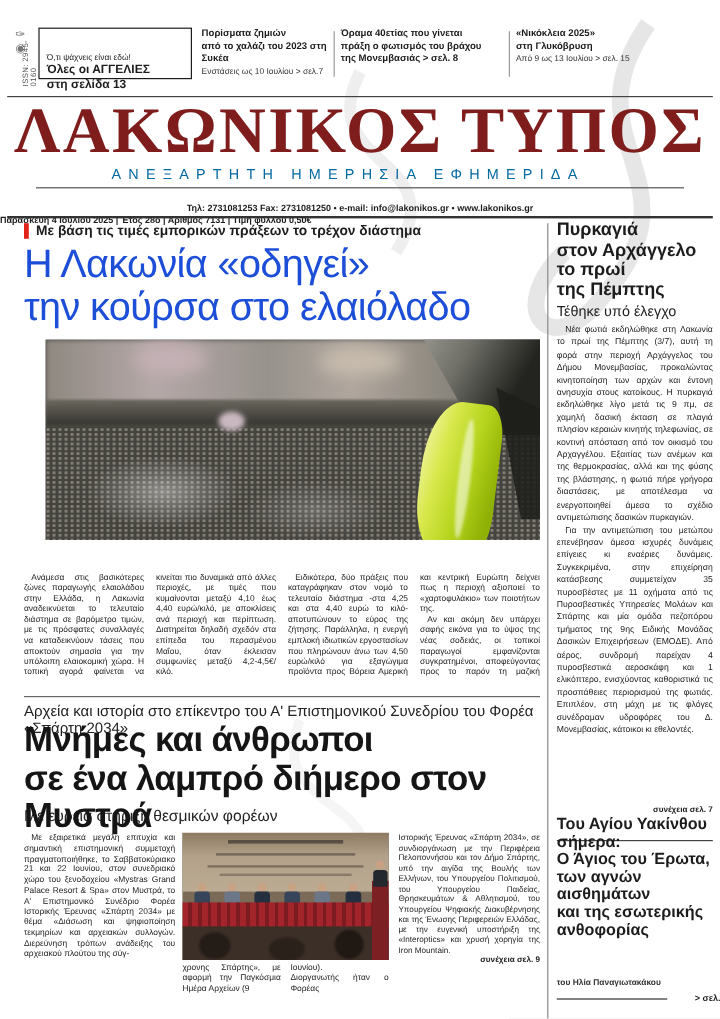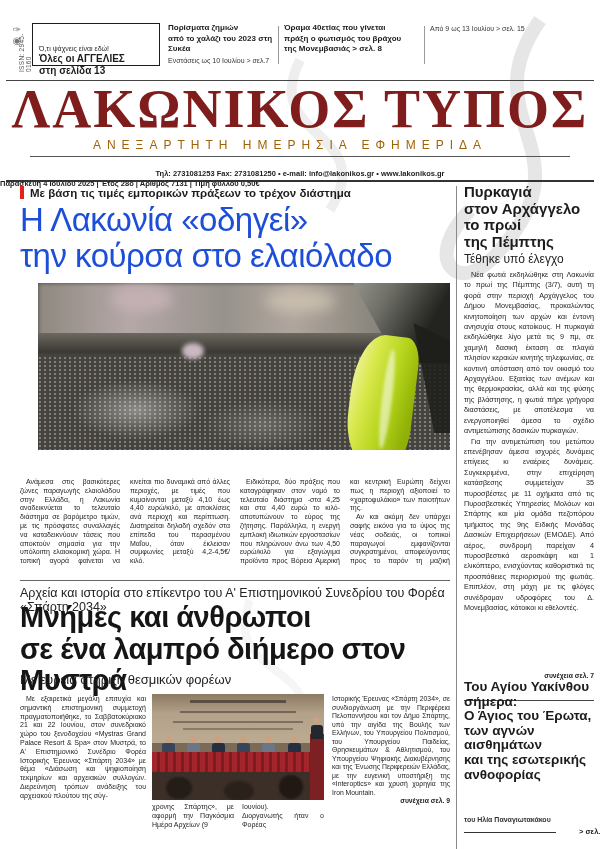--- a/index.html
+++ b/index.html
@@ -26,21 +26,21 @@
   .brief .t{font-size:8px;line-height:10.5px;font-weight:bold;}
   .brief .s{font-size:7px;line-height:9px;color:#333;margin-top:1px;}
   .vdiv{width:1px;background:#9a9a9a;top:26px;height:38px;}
   .rule-top{left:6px;top:80px;width:588px;height:1px;background:#444;}
 
   
   .mast-title{left:0;top:84px;width:600px;text-align:center;
       font-family:"Liberation Serif","DejaVu Serif",serif;font-weight:bold;
       font-size:54px;line-height:50px;letter-spacing:2px;color:#7f1d1d;}
   .mast-sub{left:0;top:138px;width:580px;text-align:center;
-      font-size:12px;letter-spacing:6px;color:#a16207;}
+      font-size:12px;letter-spacing:6px;color:#0369a1;}
   .mast-rule1{left:30px;top:156px;width:540px;height:1px;background:#555;}
   .mast-info1{left:0;top:160px;width:600px;text-align:left;font-size:7.5px;font-weight:bold;line-height:9px;margin-top:19px;}
   .mast-info2{left:0;top:169px;width:600px;text-align:center;font-size:7.5px;font-weight:bold;line-height:9px;}
   .mast-rule2{left:6px;top:180px;width:588px;height:1.5px;background:#333;}
 
   
   .kicker-row{left:20px;top:186px;width:430px;display:flex;align-items:center;gap:6px;}
   .kicker-bar{width:4px;height:13px;background:#e2231a;}
   .kicker-txt{font-size:11.5px;font-weight:bold;}
   .lead-headline{left:20px;top:202px;width:440px;font-size:33px;line-height:36px;
@@ -168,20 +168,22 @@
     <div class="s">Ενστάσεις ως 10 Ιουλίου &gt; σελ.7</div>
   </div>
   <div class="abs vdiv z1" style="left:278px;"></div>
   <div class="abs brief z1" style="left:284px;width:136px;">
     <div class="t ml">Όραμα 40ετίας που γίνεται
 πράξη ο φωτισμός του βράχου
 της Μονεμβασιάς &gt; σελ. 8</div>
   </div>
   <div class="abs vdiv z1" style="left:424px;"></div>
   <div class="abs brief z1" style="left:430px;width:152px;">
+    <div class="t ml">«Νικόκλεια 2025»
+στη Γλυκόβρυση</div>
     <div class="s">Από 9 ως 13 Ιουλίου &gt; σελ. 15</div>
   </div>
 
   <div class="abs rule-top z1"></div>
 
   <div class="abs mast-title z1">ΛΑΚΩΝΙΚΟΣ ΤΥΠΟΣ</div>
   <div class="abs mast-sub z1">ΑΝΕΞΑΡΤΗΤΗ ΗΜΕΡΗΣΙΑ ΕΦΗΜΕΡΙΔΑ</div>
   <div class="abs mast-rule1 z1"></div>
   <div class="abs mast-info1 z1">Παρασκευή 4 Ιουλίου 2025 | Έτος 28ο | Αριθμός 7131 | Τιμή φύλλου 0,50€</div>
   <div class="abs mast-info2 z1">Τηλ: 2731081253 Fax: 2731081250 • e-mail: info@lakonikos.gr • www.lakonikos.gr</div>

